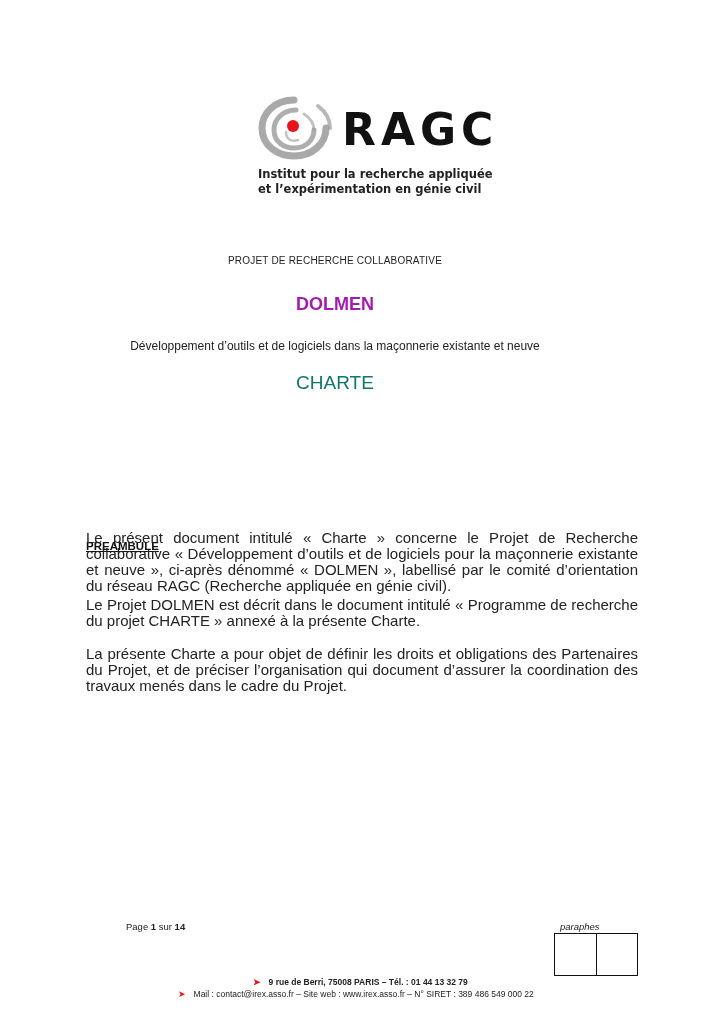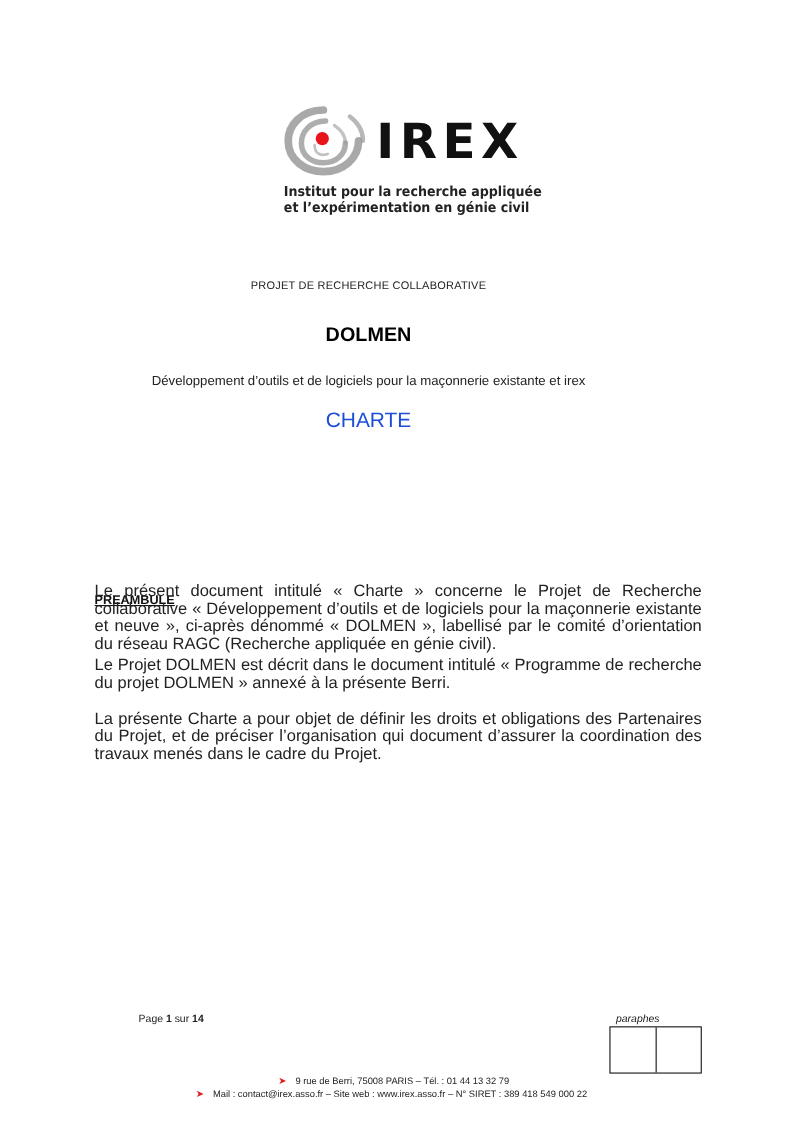--- a/index.html
+++ b/index.html
@@ -17,84 +17,84 @@
       font-family: "DejaVu Sans", sans-serif;
     }
     .logo-sub {
       position: absolute; left: 2px; top: 78px; font-size: 12.5px; font-weight: bold;
       line-height: 15px; color: #222; white-space: nowrap;
       font-family: "DejaVu Sans", sans-serif;
       transform: scaleX(0.92); transform-origin: left top;
     }
     .center { left: 0; width: 670px; text-align: center; }
     .kicker { top: 255px; font-size: 10px; color: #222; letter-spacing: 0.2px; }
-    .project { top: 294px; font-size: 18px; font-weight: bold; color: #000000; }
+    .project { top: 294px; font-size: 18px; font-weight: bold; color: #a21caf; }
     .subtitle { top: 339px; font-size: 12px; color: #222; }
-    .doc-title { top: 372px; font-size: 19px; color: #1d4ed8; }
+    .doc-title { top: 372px; font-size: 19px; color: #0f766e; }
     .section-h { left: 86px; top: 492px; font-size: 11.5px; font-weight: bold; text-decoration: underline; color: #111; margin-top: 48px; }
     .para {
       left: 86px; width: 552px; font-size: 15px; line-height: 16px; color: #222;
       text-align: justify; text-align-last: left;
     }
     .p1 { top: 530px; }
     .p2 { top: 597px; }
     .p3 { top: 646px; }
     .page-num { left: 86px; top: 921px; font-size: 9.5px; color: #222; padding-left: 40px; }
     .page-num b { font-weight: bold; }
     .paraphes-label { left: 560px; width: 78px; text-align: left; top: 921px; font-size: 9.5px; font-style: italic; color: #222; }
     .paraphes-box {
       left: 554px; top: 933px; width: 84px; height: 43px;
       border: 1.5px solid #111; box-sizing: border-box; display: flex;
     }
     .paraphes-cell { flex: 1; height: 100%; }
     .paraphes-cell + .paraphes-cell { border-left: 1.5px solid #111; }
     .footer-line { font-size: 8.5px; color: #222; white-space: nowrap; }
-    .f1 { left: 253px; top: 977px; }
+    .f1 { left: 253px; top: 977px; font-weight: bold; }
     .f2 { left: 178px; top: 989px; }
     .arrow { color: #e01b1b; font-size: 9px; margin-right: 8px; display: inline-block; }
   </style>
 </head>
 <body>
 
 <div class="abs logo">
   <svg class="logo-swirl" viewBox="0 0 78 70">
     <g fill="none" stroke="#9a9a9a" stroke-linecap="round">
       <path d="M38 8 C18 8 6 22 6 36 C6 54 22 64 38 64 C56 64 70 52 70 36" stroke-width="7" opacity="0.85"></path>
       <path d="M62 14 C70 20 74 28 74 36" stroke-width="4" opacity="0.7"></path>
       <path d="M40 18 C26 18 18 28 18 38 C18 50 28 56 38 56 C50 56 58 48 58 38" stroke-width="5" opacity="0.8"></path>
       <path d="M48 22 C54 26 58 32 58 38" stroke-width="3" opacity="0.6"></path>
       <path d="M30 40 C30 48 36 50 42 48" stroke-width="2.5" opacity="0.6"></path>
     </g>
     <circle cx="37" cy="34" r="6" fill="#e8141c"></circle>
   </svg>
-  <div class="logo-word">IREX</div>
+  <div class="logo-word">RAGC</div>
   <div class="logo-sub">
     <div>Institut pour la recherche appliquée</div>
     <div>et l’expérimentation en génie civil</div>
   </div>
 </div>
 
 <div class="abs center kicker">PROJET DE RECHERCHE COLLABORATIVE</div>
 <div class="abs center project">DOLMEN</div>
-<div class="abs center subtitle">Développement d’outils et de logiciels pour la maçonnerie existante et irex</div>
+<div class="abs center subtitle">Développement d’outils et de logiciels dans la maçonnerie existante et neuve</div>
 <div class="abs center doc-title">CHARTE</div>
 
 <div class="abs section-h">PREAMBULE</div>
 <div class="abs para p1">Le présent document intitulé « Charte » concerne le Projet de Recherche collaborative « Développement d’outils et de logiciels pour la maçonnerie existante et neuve », ci-après dénommé « DOLMEN », labellisé par le comité d’orientation du réseau RAGC (Recherche appliquée en génie civil).</div>
-<div class="abs para p2">Le Projet DOLMEN est décrit dans le document intitulé « Programme de recherche du projet DOLMEN » annexé à la présente Berri.</div>
+<div class="abs para p2">Le Projet DOLMEN est décrit dans le document intitulé « Programme de recherche du projet CHARTE » annexé à la présente Charte.</div>
 <div class="abs para p3">La présente Charte a pour objet de définir les droits et obligations des Partenaires du Projet, et de préciser l’organisation qui document d’assurer la coordination des travaux menés dans le cadre du Projet.</div>
 
 <div class="abs page-num">
   <span>Page </span><b>1</b><span> sur </span><b>14</b>
 </div>
 
 <div class="abs paraphes-label">paraphes</div>
 <div class="abs paraphes-box">
   <div class="paraphes-cell"></div>
   <div class="paraphes-cell"></div>
 </div>
 
 <div class="abs footer-line f1">
   <span class="arrow">➤</span><span>9 rue de Berri, 75008 PARIS – Tél. : 01 44 13 32 79</span>
 </div>
 <div class="abs footer-line f2">
-  <span class="arrow">➤</span><span>Mail : contact@irex.asso.fr – Site web : www.irex.asso.fr – N° SIRET : 389 418 549 000 22</span>
+  <span class="arrow">➤</span><span>Mail : contact@irex.asso.fr – Site web : www.irex.asso.fr – N° SIRET : 389 486 549 000 22</span>
 </div>
 
 </body></html>

